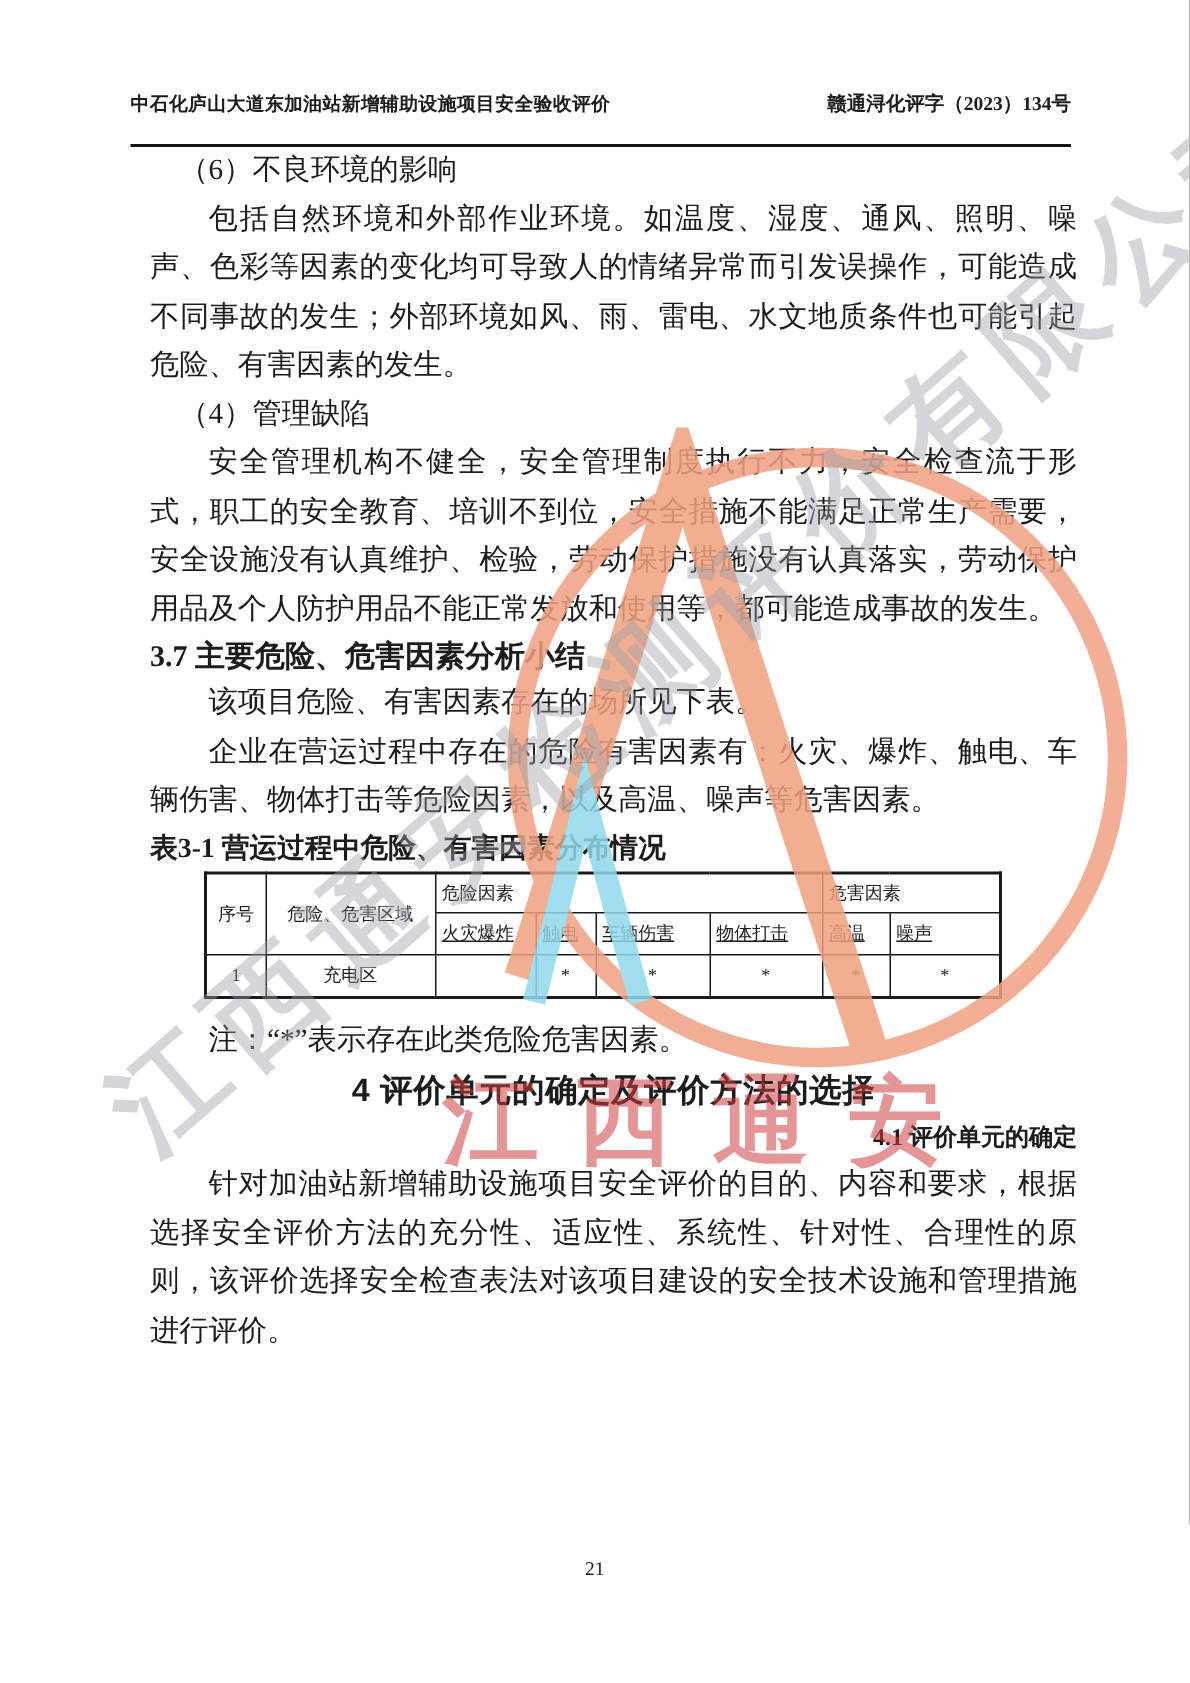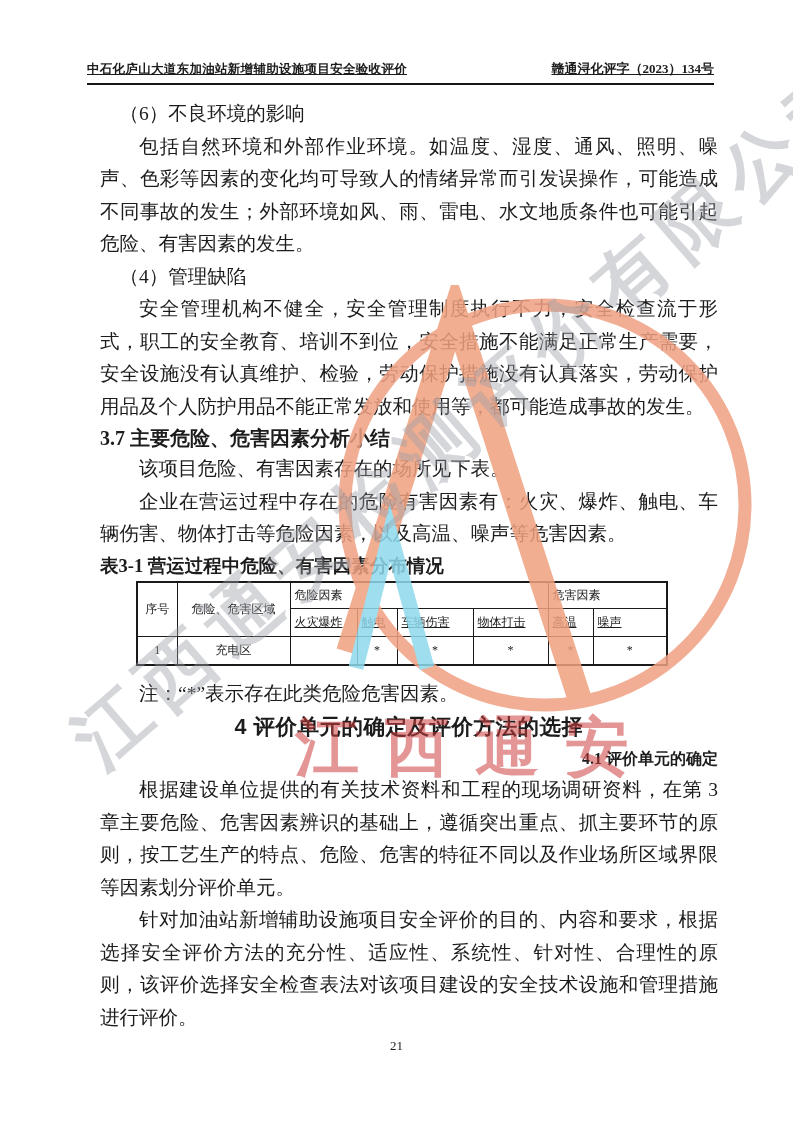--- a/index.html
+++ b/index.html
@@ -9,21 +9,21 @@
     margin:0 auto;
     background:#ffffff;
     overflow:hidden;
     font-family:"Liberation Serif","DejaVu Serif",serif;
     color:#1c1c1c;
   }
   
   .page-header{
     position:absolute;left:87px;right:79px;top:60px;
     display:flex;justify-content:space-between;align-items:flex-end;
-    padding-bottom:5px;border-bottom:2px solid #151515;text-decoration:underline;
+    padding-bottom:18px;border-bottom:2px solid #151515;
   }
   .header-left{font-size:12.5px;font-weight:600;letter-spacing:.3px;}
   .header-right{font-size:13px;font-weight:700;}
   
   .body-content{
     position:absolute;left:100px;right:75px;top:98px;
     font-size:19.5px;line-height:32.5px;text-align:justify;
   }
   .body-content p{margin:0;}
   .sub-item{text-indent:1em;}
@@ -158,21 +158,20 @@
             <td>*</td>
           </tr>
         </tbody>
       </table>
 
       <p class="indent2 tbl-note">注：“*”表示存在此类危险危害因素。</p>
 
       <p class="sec-hei">4 评价单元的确定及评价方法的选择</p>
 
       <p class="sec-kai2">4.1 评价单元的确定</p>
-      <p class="indent2">根据建设单位提供的有关技术资料和工程的现场调研资料，在第 3 章主要危险、危害因素辨识的基础上，遵循突出重点、抓主要环节的原则，按工艺生产的特点、危险、危害的特征不同以及作业场所区域界限等因素划分评价单元。</p>
       <p class="indent2">针对加油站新增辅助设施项目安全评价的目的、内容和要求，根据选择安全评价方法的充分性、适应性、系统性、针对性、合理性的原则，该评价选择安全检查表法对该项目建设的安全技术设施和管理措施进行评价。</p>
 
     </div>
 
     <div class="page-number">21</div>
   </div>
 
 </div>
 
 </body></html>

